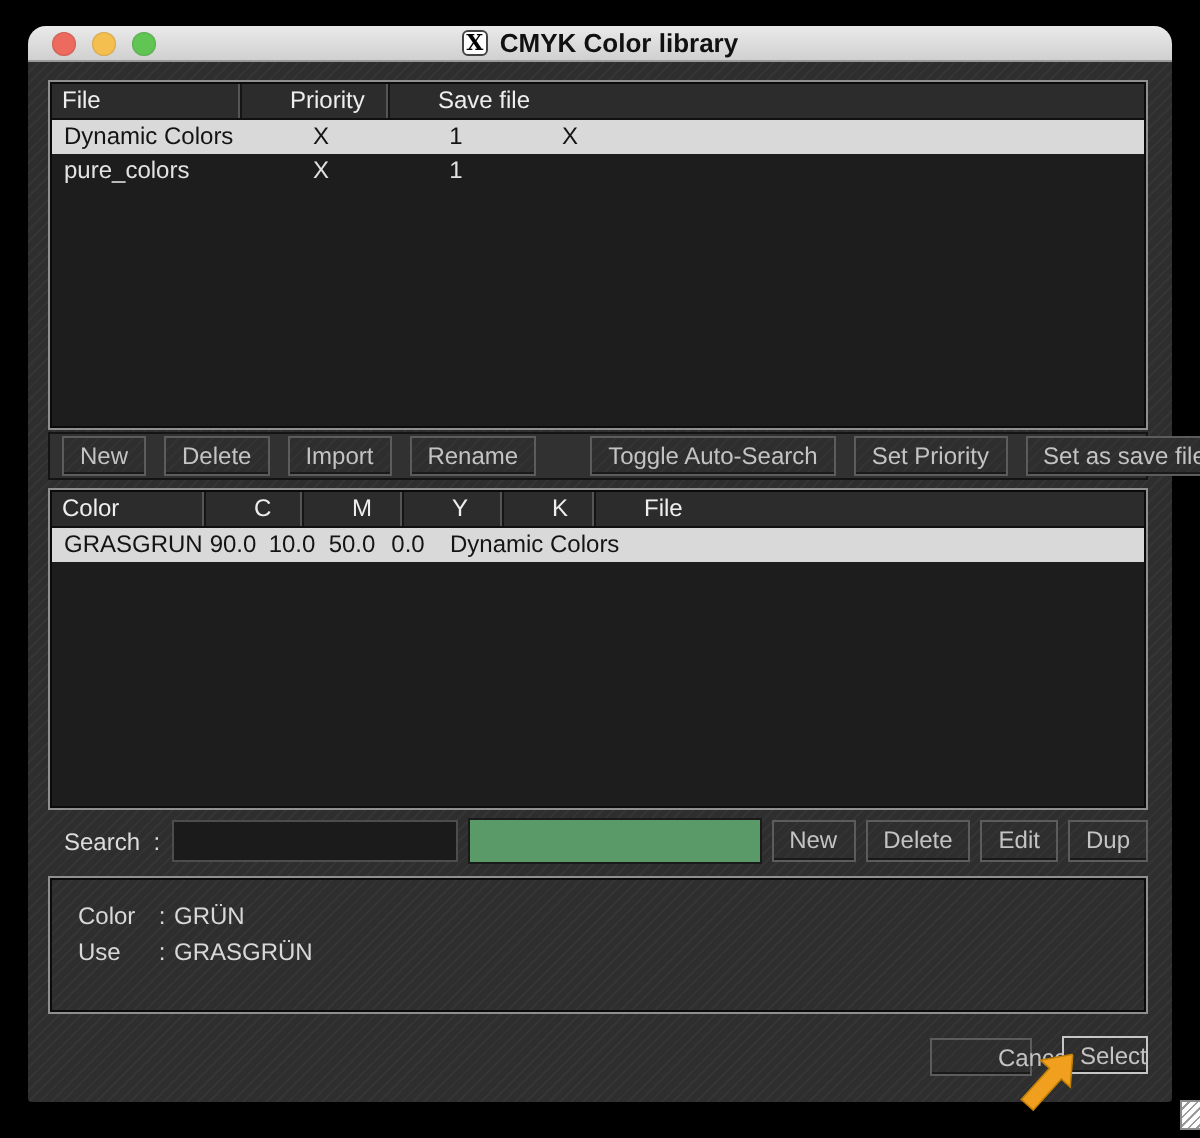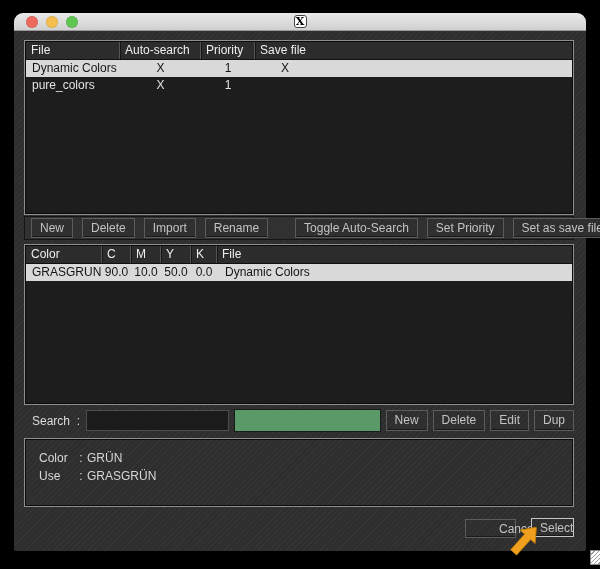--- a/index.html
+++ b/index.html
@@ -35,21 +35,21 @@
   
   .tbl {
     position:absolute; left:10px; width:550px;
     background:#1d1d1d; border:1px solid #8f8f8f;
     box-shadow:inset 0 0 0 1px #0b0b0b;
     overflow:hidden; font-size:12px;
   }
   #file-table  { top:27px;  height:175px; }
   #color-table { top:231px; height:161px; }
   .thead { display:flex; height:18px; line-height:17px; background:#2c2c2c; color:#eee;
-           border-bottom:1px solid #101010; margin:1px 1px 0 1px; }
+           border-bottom:1px solid #101010; margin:1px 1px 0 1px;gap:20px; }
   .th { padding-left:5px; border-right:1px solid #555; box-shadow:1px 0 0 #151515; }
   .th:last-child { border-right:none; box-shadow:none; flex:1; }
   .row { display:flex; height:17px; line-height:16px; color:#e2e2e2; margin:0 1px; }
   .row[data-selected="true"] { background:#d9d9d9; color:#141414; }
   .cell { overflow:hidden; white-space:nowrap; }
   
   .c1-file { width:94px; padding-left:6px; }
   .c1-auto { width:81px; text-align:center; }
   .c1-pri  { width:54px; text-align:center; }
   .c1-save { width:60px; text-align:center; }
@@ -132,27 +132,27 @@
   <div id="window">
 
     <div id="titlebar">
       <div class="lights">
         <div class="light red"></div>
         <div class="light yellow"></div>
         <div class="light green"></div>
       </div>
       <div class="title-group">
         <span class="x11-icon">X</span>
+        <span class="win-title">CMYK Color library</span>
       </div>
     </div>
 
     <div id="file-table" class="tbl">
       <div class="thead">
         <div class="th h1-file">File</div>
-        <div class="th h1-auto">Auto-search</div>
         <div class="th h1-pri">Priority</div>
         <div class="th">Save file</div>
       </div>
       <div class="row" data-selected="true">
         <div class="cell c1-file">Dynamic Colors</div>
         <div class="cell c1-auto">X</div>
         <div class="cell c1-pri">1</div>
         <div class="cell c1-save">X</div>
       </div>
       <div class="row" data-selected="false">

